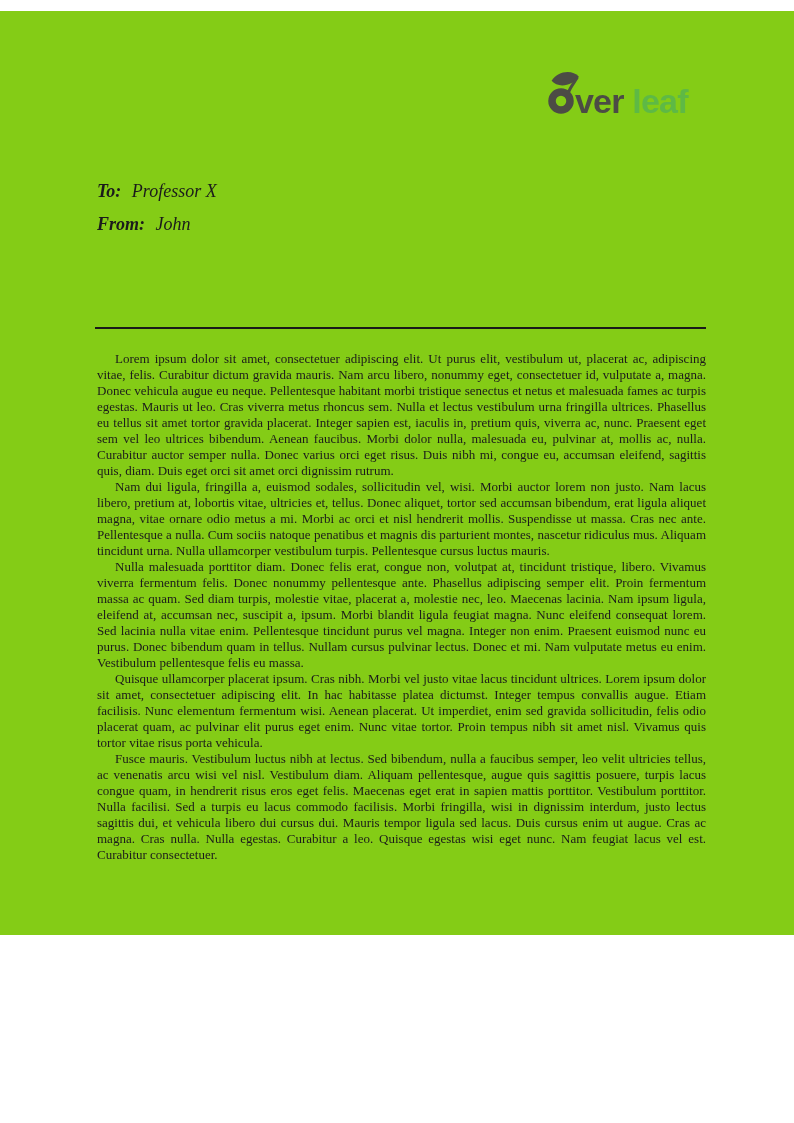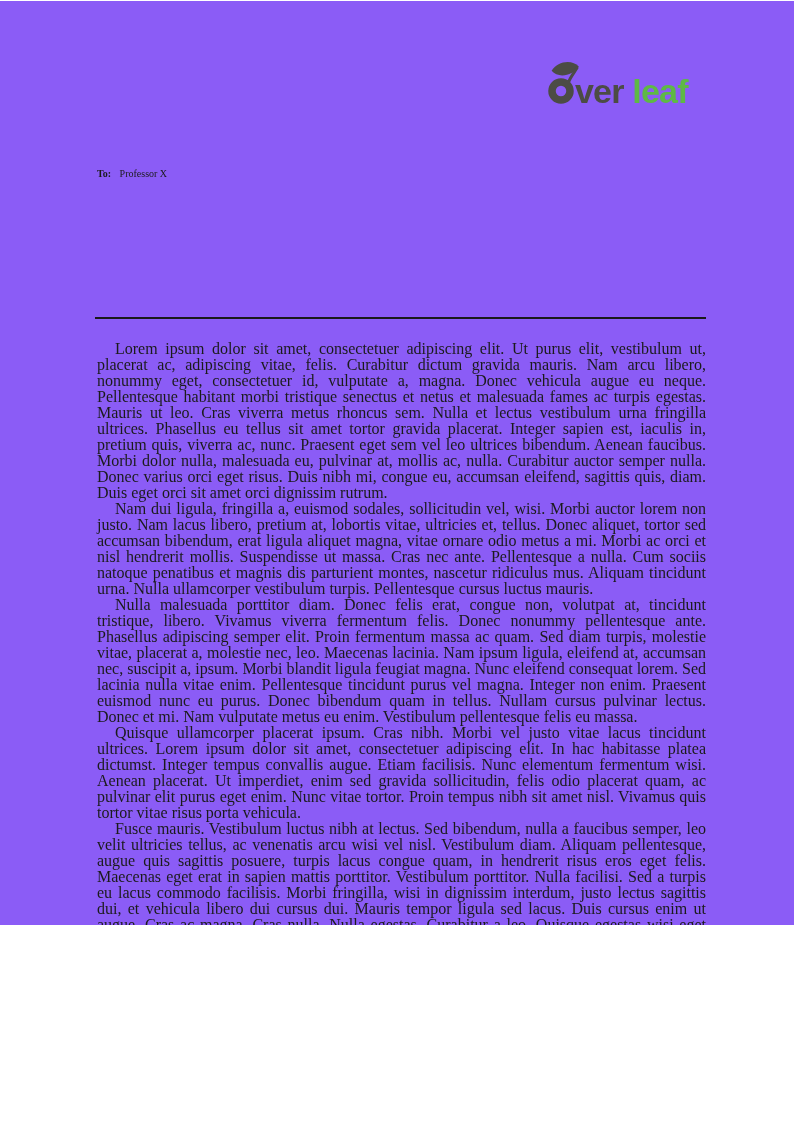--- a/index.html
+++ b/index.html
@@ -1,66 +1,67 @@
 <!DOCTYPE html>
 <html><head>
 <meta charset="utf-8">
 <style>
   * { margin: 0; padding: 0; box-sizing: border-box; }
   html, body { background: #ffffff; }
   .page {
     position: relative;
     width: 794px;
     height: 924px;
-    background: #8b5cf6;
+    background: #84cc16;
     font-family: "Liberation Serif", "DejaVu Serif", serif;
     color: #1b1b1b;
     overflow: hidden;
-    margin: 1px auto;
+    margin: 11px auto;
   }
   .logo {
     position: absolute;
     top: 59px;
     right: 85px;
     width: 163px;
     height: 52px;
   }
   .logo svg { display: block; }
   .logo text {
     font-family: "Liberation Sans", "DejaVu Sans", sans-serif;
     font-weight: bold;
     font-size: 34px;
     letter-spacing: -0.8px;
   }
   .fields {
     position: absolute;
-    top: 164px;
+    top: 172px;
     left: 97px;
     width: 609px;
-    font-size: 10px;
+    font-size: 18px;
+    font-style: italic;
   }
   .field { margin-bottom: 16px; line-height: 17px; }
   .flabel { font-weight: bold; }
   .fvalue { margin-left: 6px; }
   .rule {
     position: absolute;
     top: 316px;
     left: 95px;
     width: 611px;
     height: 2px;
     background: #1a1a1a;
   }
   .memo-body {
     position: absolute;
     top: 340px;
     left: 97px;
     width: 609px;
   }
   .memo-body p {
-    font-size: 16px;
+    font-size: 13px;
     line-height: 16px;
     text-align: justify;
     text-indent: 18px;
   }
   .pageno {
     position: absolute;
     top: 1048px;
     left: 0;
     width: 100%;
     text-align: center;
@@ -87,20 +88,24 @@
         <tspan fill="#5EB945">leaf</tspan>
       </text>
     </svg>
   </div>
 
   <div class="fields">
     <div class="field">
       <span class="flabel">To:</span>
       <span class="fvalue">Professor X</span>
     </div>
+    <div class="field">
+      <span class="flabel">From:</span>
+      <span class="fvalue">John</span>
+    </div>
   </div>
 
   <div class="rule"></div>
 
   <div class="memo-body">
     <p>Lorem ipsum dolor sit amet, consectetuer adipiscing elit. Ut purus elit, vestibulum ut, placerat ac, adipiscing vitae, felis. Curabitur dictum gravida mauris. Nam arcu libero, nonummy eget, consectetuer id, vulputate a, magna. Donec vehicula augue eu neque. Pellentesque habitant morbi tristique senectus et netus et malesuada fames ac turpis egestas. Mauris ut leo. Cras viverra metus rhoncus sem. Nulla et lectus vestibulum urna fringilla ultrices. Phasellus eu tellus sit amet tortor gravida placerat. Integer sapien est, iaculis in, pretium quis, viverra ac, nunc. Praesent eget sem vel leo ultrices bibendum. Aenean faucibus. Morbi dolor nulla, malesuada eu, pulvinar at, mollis ac, nulla. Curabitur auctor semper nulla. Donec varius orci eget risus. Duis nibh mi, congue eu, accumsan eleifend, sagittis quis, diam. Duis eget orci sit amet orci dignissim rutrum.</p>
     <p>Nam dui ligula, fringilla a, euismod sodales, sollicitudin vel, wisi. Morbi auctor lorem non justo. Nam lacus libero, pretium at, lobortis vitae, ultricies et, tellus. Donec aliquet, tortor sed accumsan bibendum, erat ligula aliquet magna, vitae ornare odio metus a mi. Morbi ac orci et nisl hendrerit mollis. Suspendisse ut massa. Cras nec ante. Pellentesque a nulla. Cum sociis natoque penatibus et magnis dis parturient montes, nascetur ridiculus mus. Aliquam tincidunt urna. Nulla ullamcorper vestibulum turpis. Pellentesque cursus luctus mauris.</p>
     <p>Nulla malesuada porttitor diam. Donec felis erat, congue non, volutpat at, tincidunt tristique, libero. Vivamus viverra fermentum felis. Donec nonummy pellentesque ante. Phasellus adipiscing semper elit. Proin fermentum massa ac quam. Sed diam turpis, molestie vitae, placerat a, molestie nec, leo. Maecenas lacinia. Nam ipsum ligula, eleifend at, accumsan nec, suscipit a, ipsum. Morbi blandit ligula feugiat magna. Nunc eleifend consequat lorem. Sed lacinia nulla vitae enim. Pellentesque tincidunt purus vel magna. Integer non enim. Praesent euismod nunc eu purus. Donec bibendum quam in tellus. Nullam cursus pulvinar lectus. Donec et mi. Nam vulputate metus eu enim. Vestibulum pellentesque felis eu massa.</p>
     <p>Quisque ullamcorper placerat ipsum. Cras nibh. Morbi vel justo vitae lacus tincidunt ultrices. Lorem ipsum dolor sit amet, consectetuer adipiscing elit. In hac habitasse platea dictumst. Integer tempus convallis augue. Etiam facilisis. Nunc elementum fermentum wisi. Aenean placerat. Ut imperdiet, enim sed gravida sollicitudin, felis odio placerat quam, ac pulvinar elit purus eget enim. Nunc vitae tortor. Proin tempus nibh sit amet nisl. Vivamus quis tortor vitae risus porta vehicula.</p>
     <p>Fusce mauris. Vestibulum luctus nibh at lectus. Sed bibendum, nulla a faucibus semper, leo velit ultricies tellus, ac venenatis arcu wisi vel nisl. Vestibulum diam. Aliquam pellentesque, augue quis sagittis posuere, turpis lacus congue quam, in hendrerit risus eros eget felis. Maecenas eget erat in sapien mattis porttitor. Vestibulum porttitor. Nulla facilisi. Sed a turpis eu lacus commodo facilisis. Morbi fringilla, wisi in dignissim interdum, justo lectus sagittis dui, et vehicula libero dui cursus dui. Mauris tempor ligula sed lacus. Duis cursus enim ut augue. Cras ac magna. Cras nulla. Nulla egestas. Curabitur a leo. Quisque egestas wisi eget nunc. Nam feugiat lacus vel est. Curabitur consectetuer.</p>

